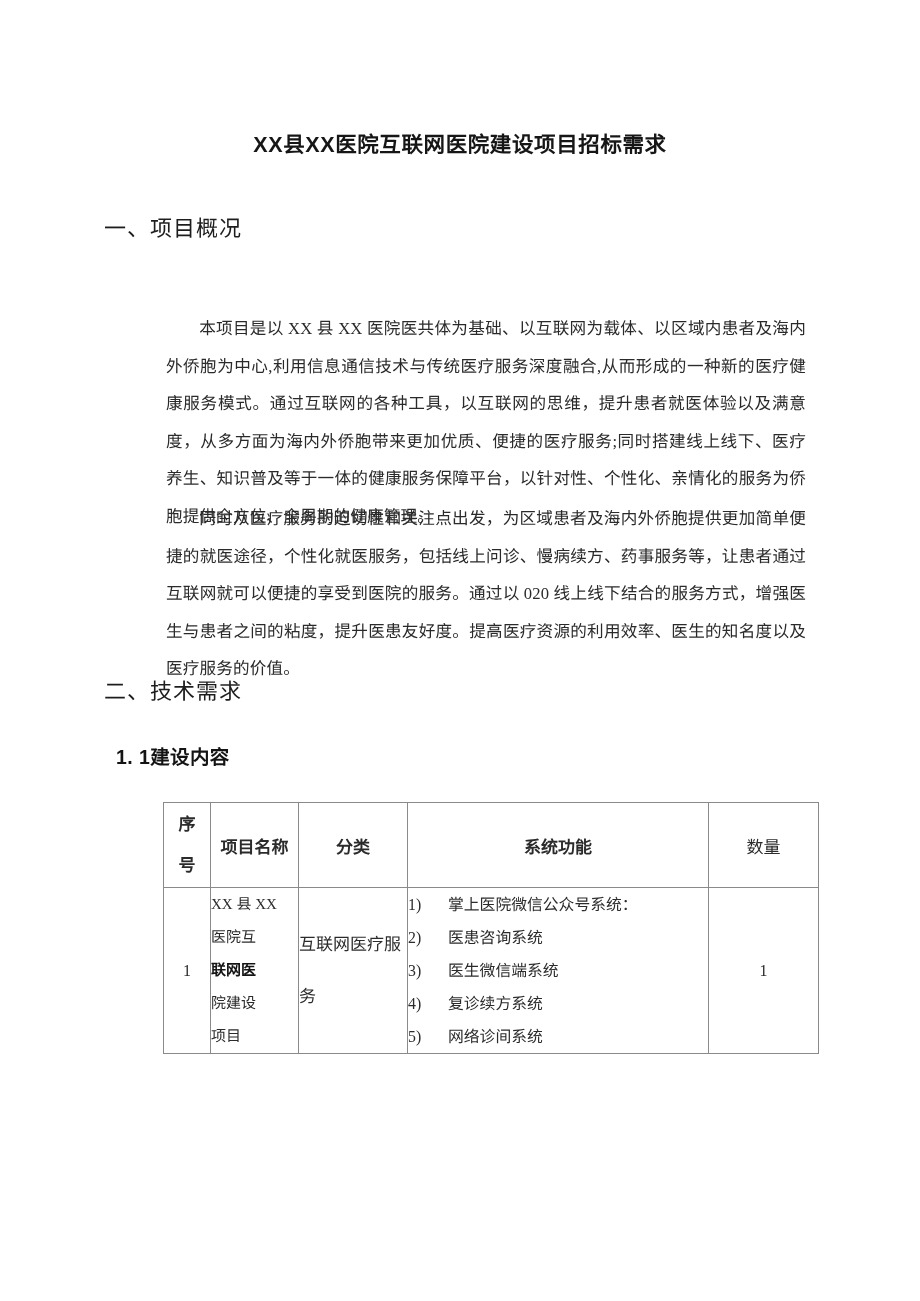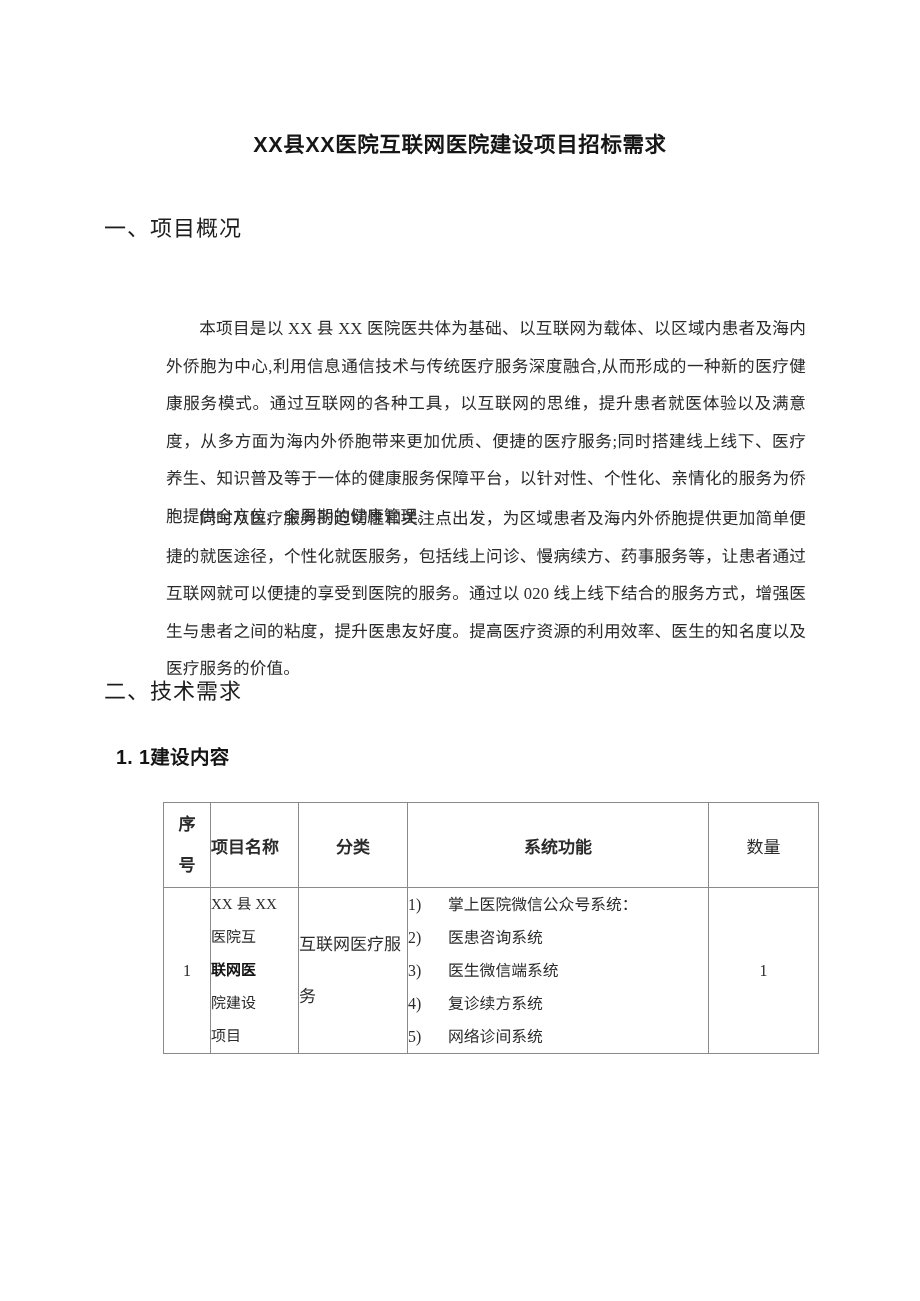--- a/index.html
+++ b/index.html
@@ -123,20 +123,21 @@
     font-family: "Liberation Sans", "DejaVu Sans", sans-serif;
     font-weight: 700;
     font-size: 17px;
     line-height: 41px;
     height: 84px;
     padding: 0;
   }
   .th-seq span { display: block; }
 
   .th-name {
+    text-align: center;
     font-family: "Liberation Sans", "DejaVu Sans", sans-serif;
     font-weight: 700;
     font-size: 17px;
     vertical-align: bottom;
     padding-bottom: 7px;
     height: 84px;
   }
   .th-cat, .th-func {
     text-align: center;
     font-family: "Liberation Sans", "DejaVu Sans", sans-serif;

